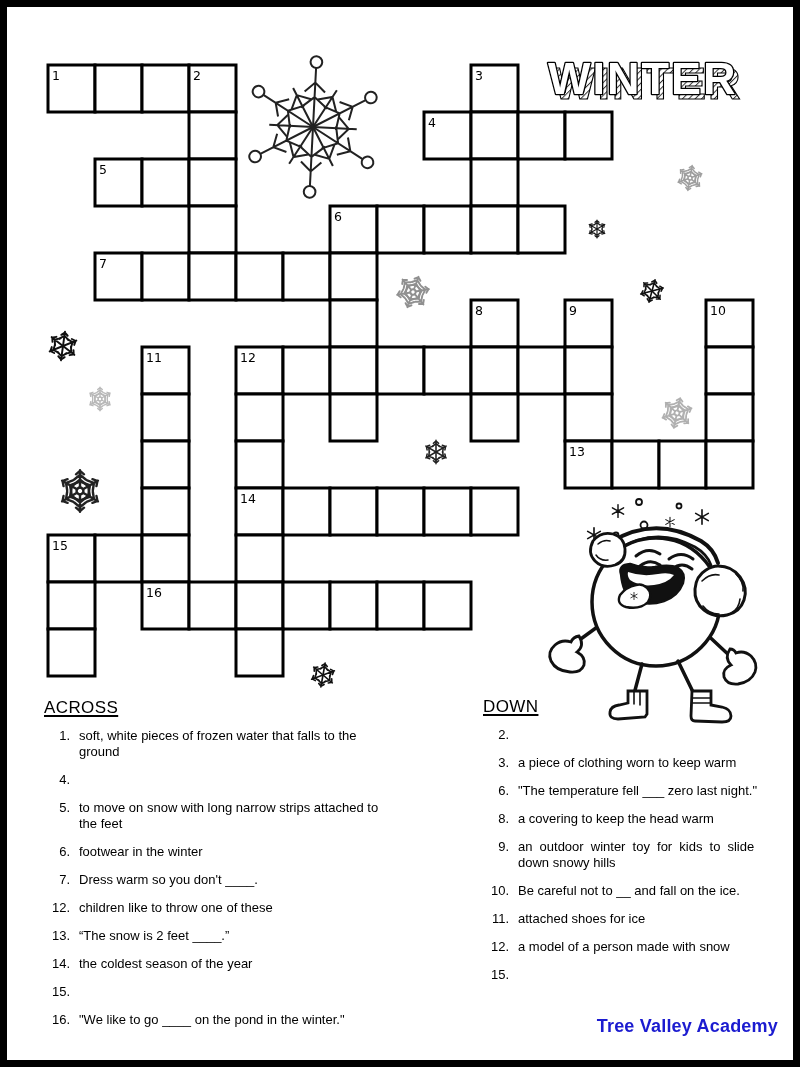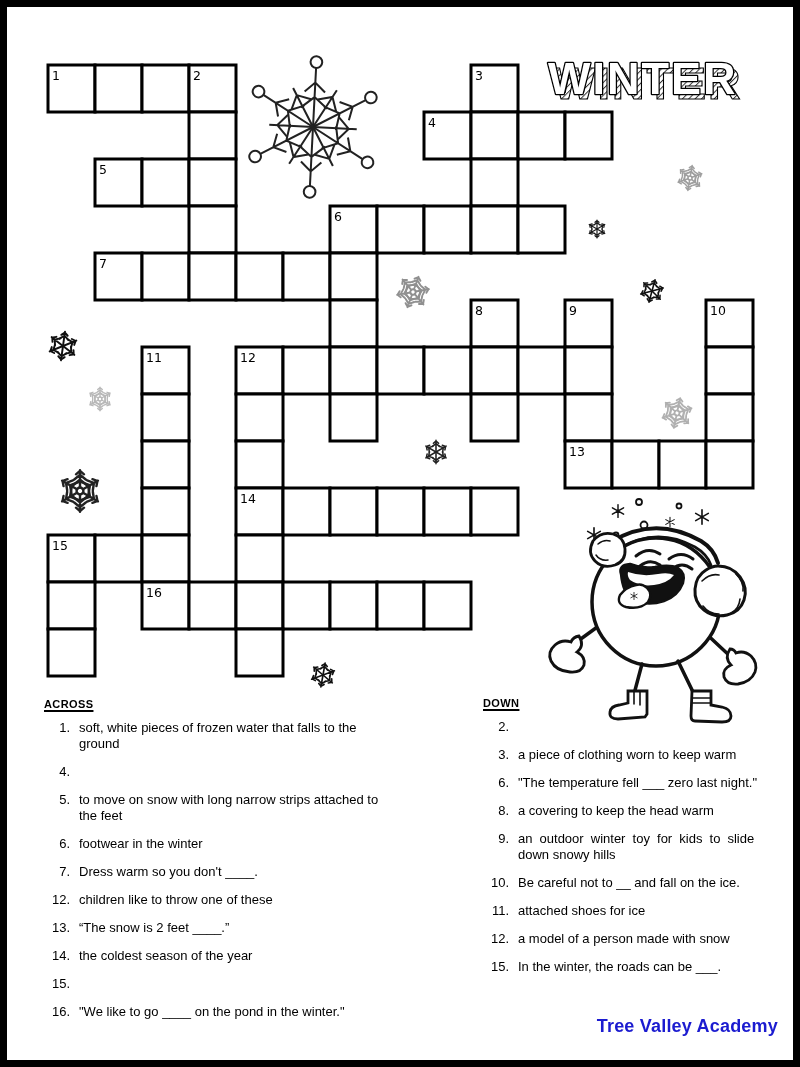--- a/index.html
+++ b/index.html
@@ -12,21 +12,21 @@
   .cell { fill:#ffffff; stroke:#000000; stroke-width:3; }
   .cellnum { font-family:"DejaVu Sans", sans-serif; font-size:12.5px; fill:#000; }
   .title-svg { position:absolute; left:546px; top:50px; z-index:2; }
   .t-main { font-family:"Liberation Sans", sans-serif; font-weight:bold; font-size:45px;
             fill:#fff; stroke:#000; stroke-width:2.6; paint-order:stroke; stroke-linejoin:round; letter-spacing:2px; }
   .t-shadow { font-family:"Liberation Sans", sans-serif; font-weight:bold; font-size:45px;
               fill:url(#hatchp); stroke:#000; stroke-width:1.1; letter-spacing:2px; }
   .clue-col { position:absolute; z-index:3; }
   #across-col { left:44px; top:698px; width:360px; }
   #down-col   { left:483px; top:697px; width:305px; }
-  .clue-header { font-size:11px; font-weight:bold; text-decoration:underline; text-underline-offset:2px;
+  .clue-header { font-size:17px; font-weight:normal; text-decoration:underline; text-underline-offset:2px;
                  text-decoration-thickness:2px; letter-spacing:0.4px; margin-bottom:10px; color:#000; }
   .clue { display:flex; margin-bottom:12px; font-size:13px; line-height:16px; color:#000; }
   .cnum { flex:0 0 26px; width:26px; text-align:right; margin-right:9px; }
   .ctxt { display:block; white-space:pre-line; }
   #across-col .ctxt { width:318px; }
   #down-col .ctxt { width:252px; }
   .clue.justify .ctxt::first-line { word-spacing:3.5px; }
   .branding { position:absolute; top:1016px; right:22px; font-size:18px; font-weight:bold;
               letter-spacing:0.2px; z-index:3; }
 </style>
@@ -324,18 +324,17 @@
       <div class="clue">
         <span class="cnum">11.</span>
         <span class="ctxt">attached shoes for ice</span>
       </div>
       <div class="clue">
         <span class="cnum">12.</span>
         <span class="ctxt">a model of a person made with snow</span>
       </div>
       <div class="clue">
         <span class="cnum">15.</span>
-        <span class="ctxt">In the winter, the roads can be ___.</span>
       </div>
     </div>
 </div>
 
 <div class="branding" style="color: rgb(27, 27, 208);">Tree Valley Academy</div>
 
 </body></html>

